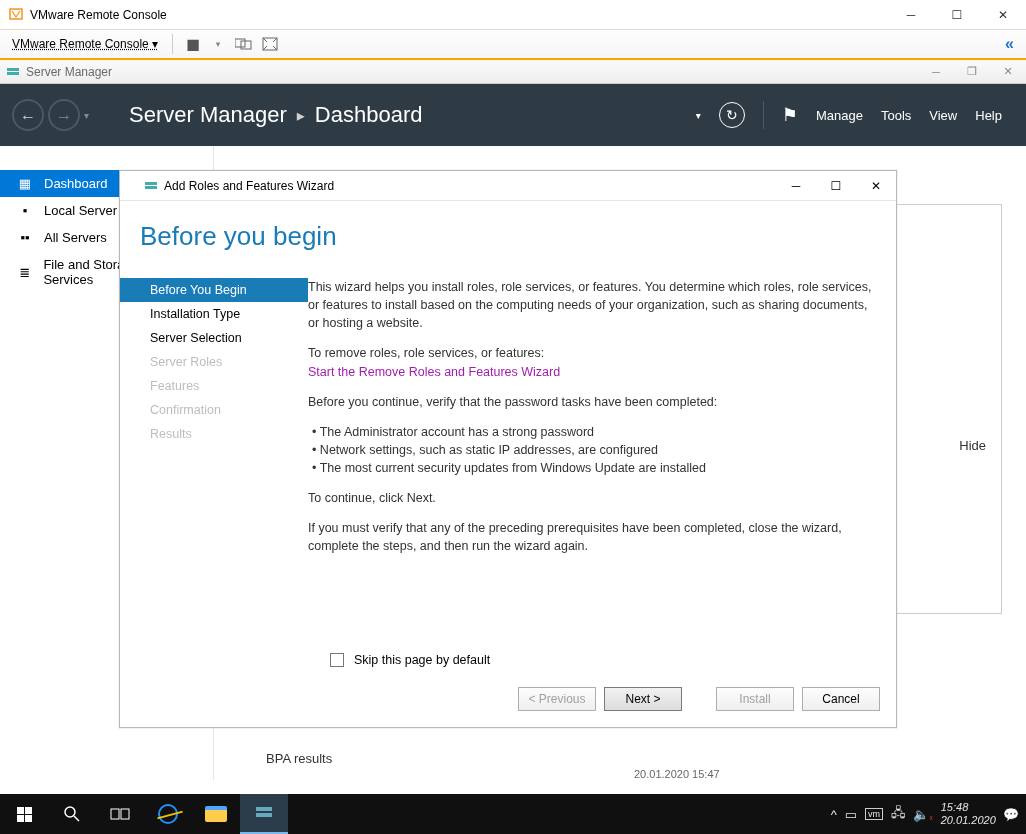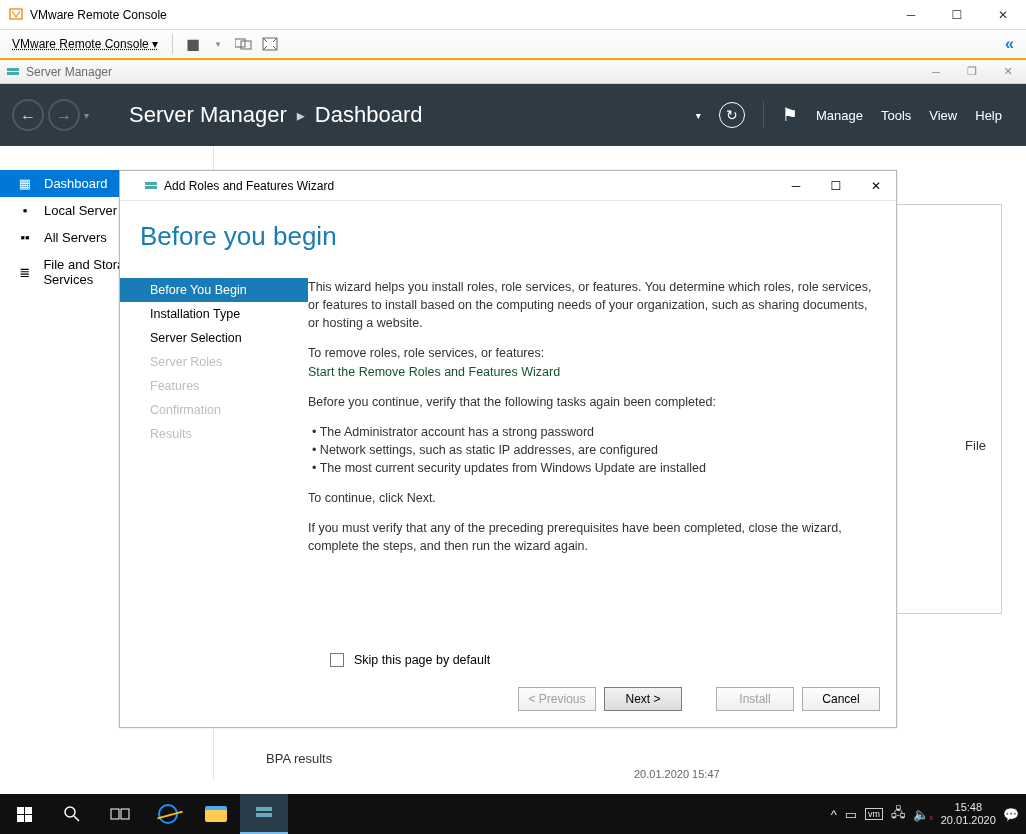--- a/index.html
+++ b/index.html
@@ -57,37 +57,37 @@
   .wizard-titlebar .winbtns { margin-left:auto; display:flex; }
   .wizard-titlebar .winbtn { width:40px; height:30px; display:flex; align-items:center; justify-content:center; font-size:12px; }
   .wizard-heading { font-size:26px; font-weight:300; color:#1a7cb7; padding:20px 0 0 20px; }
   .wizard-body { display:flex; height:438px; }
   .wizard-steps { width:188px; padding-top:26px; }
   .wstep { padding:5px 14px 5px 30px; font-size:12.5px; color:#000000; }
   .wstep.active { background:#1a7cb7; color:#fff; }
   .wstep.disabled { color:#bdbdbd; }
   .wizard-main { flex:1; padding:26px 24px 0 0; font-size:12.5px; color:#333; line-height:1.45; }
   .wizard-main p { margin-bottom:12px; }
-  .wizard-main a { color:#14532d; text-decoration:none;text-align:right; }
+  .wizard-main a { color:#a21caf; text-decoration:none;text-align:right; }
   .wizard-main ul { list-style:none; margin:0 0 12px 4px; }
   .wizard-main ul li::before { content:"• "; }
   .skip-row { position:absolute; left:210px; bottom:60px; display:flex; align-items:center; gap:10px; font-size:12.5px; }
   .skip-row .cb { width:14px; height:14px; border:1px solid #777; }
   .wizard-buttons { position:absolute; right:16px; bottom:16px; display:flex; gap:8px; }
   .wbtn { min-width:78px; height:24px; border:1px solid #adadad; background:linear-gradient(#fdfdfd,#efefef); font-size:12px; display:flex; align-items:center; justify-content:center; }
   .wbtn.disabled { color:#a0a0a0; }
   .wbtn.primary { border:1px solid #7a7a7a; background:linear-gradient(#f2f2f2,#dcdcdc); }
   .wbtn.install { margin-left:26px; }
 
   
   .taskbar { position:absolute; left:0; bottom:0; width:1026px; height:40px; background:#101010; display:flex; align-items:center; color:#fff; }
   .tb-item { width:48px; height:40px; display:flex; align-items:center; justify-content:center; }
   .tb-item.active { background:#2b3c4a; border-bottom:2px solid #76b9ed; }
   .tray { margin-left:auto; display:flex; align-items:center; gap:8px; padding-right:6px; font-size:11px; color:#e6e6e6; }
-  .tray .clock { text-align:center; line-height:1.2; }
+  .tray .clock { line-height:1.2;font-style:italic; }
   .tray-icon { font-size:13px; }
   .win-logo { display:grid; grid-template-columns:7px 7px; grid-template-rows:7px 7px; gap:1px; }
   .win-logo span { background:#fff; }
   .ie-icon { width:20px; height:20px; border:2px solid #1e90ff; border-radius:50%; position:relative; }
   .ie-icon::after{content:""; position:absolute; left:-3px; top:8px; width:26px; height:2px; background:#f8c000; transform:rotate(-15deg);}
   .folder-icon { width:22px; height:16px; background:#ffcc4d; border-radius:2px; border-top:4px solid #4da6ff; }
 </style>
 </head>
 <body>
 
@@ -175,21 +175,21 @@
       <span>All Servers</span>
     </div>
     <div class="sm-sideitem">
       <span class="sm-sideicon">≣</span>
       <span>File and Storage Services</span>
       <span style="margin-left:auto;font-size:10px;color:#888;"></span>
     </div>
   </div>
   <div class="sm-content">
     <div class="hide-box"></div>
-    <span class="hide-link">File</span>
+    <span class="hide-link">Hide</span>
     <div class="bpa-row">
       <span>BPA results</span>
       <span>BPA results</span>
     </div>
     <span class="bpa-time">20.01.2020 15:47</span>
   </div>
 </div>
 
 <div class="wizard">
   <div class="wizard-titlebar">
@@ -216,21 +216,21 @@
       <div class="wstep disabled">Features</div>
       <div class="wstep disabled">Confirmation</div>
       <div class="wstep disabled">Results</div>
     </div>
     <div class="wizard-main">
       <p>This wizard helps you install roles, role services, or features. You determine which roles, role services, or features to install based on the computing needs of your organization, such as sharing documents, or hosting a website.</p>
       <p>
         <span>To remove roles, role services, or features:</span><br>
         <a href="#">Start the Remove Roles and Features Wizard</a>
       </p>
-      <p>Before you continue, verify that the following tasks again been completed:</p>
+      <p>Before you continue, verify that the password tasks have been completed:</p>
       <ul>
         <li>The Administrator account has a strong password</li>
         <li>Network settings, such as static IP addresses, are configured</li>
         <li>The most current security updates from Windows Update are installed</li>
       </ul>
       <p>To continue, click Next.</p>
       <p>If you must verify that any of the preceding prerequisites have been completed, close the wizard, complete the steps, and then run the wizard again.</p>
     </div>
   </div>
   <div class="skip-row">

